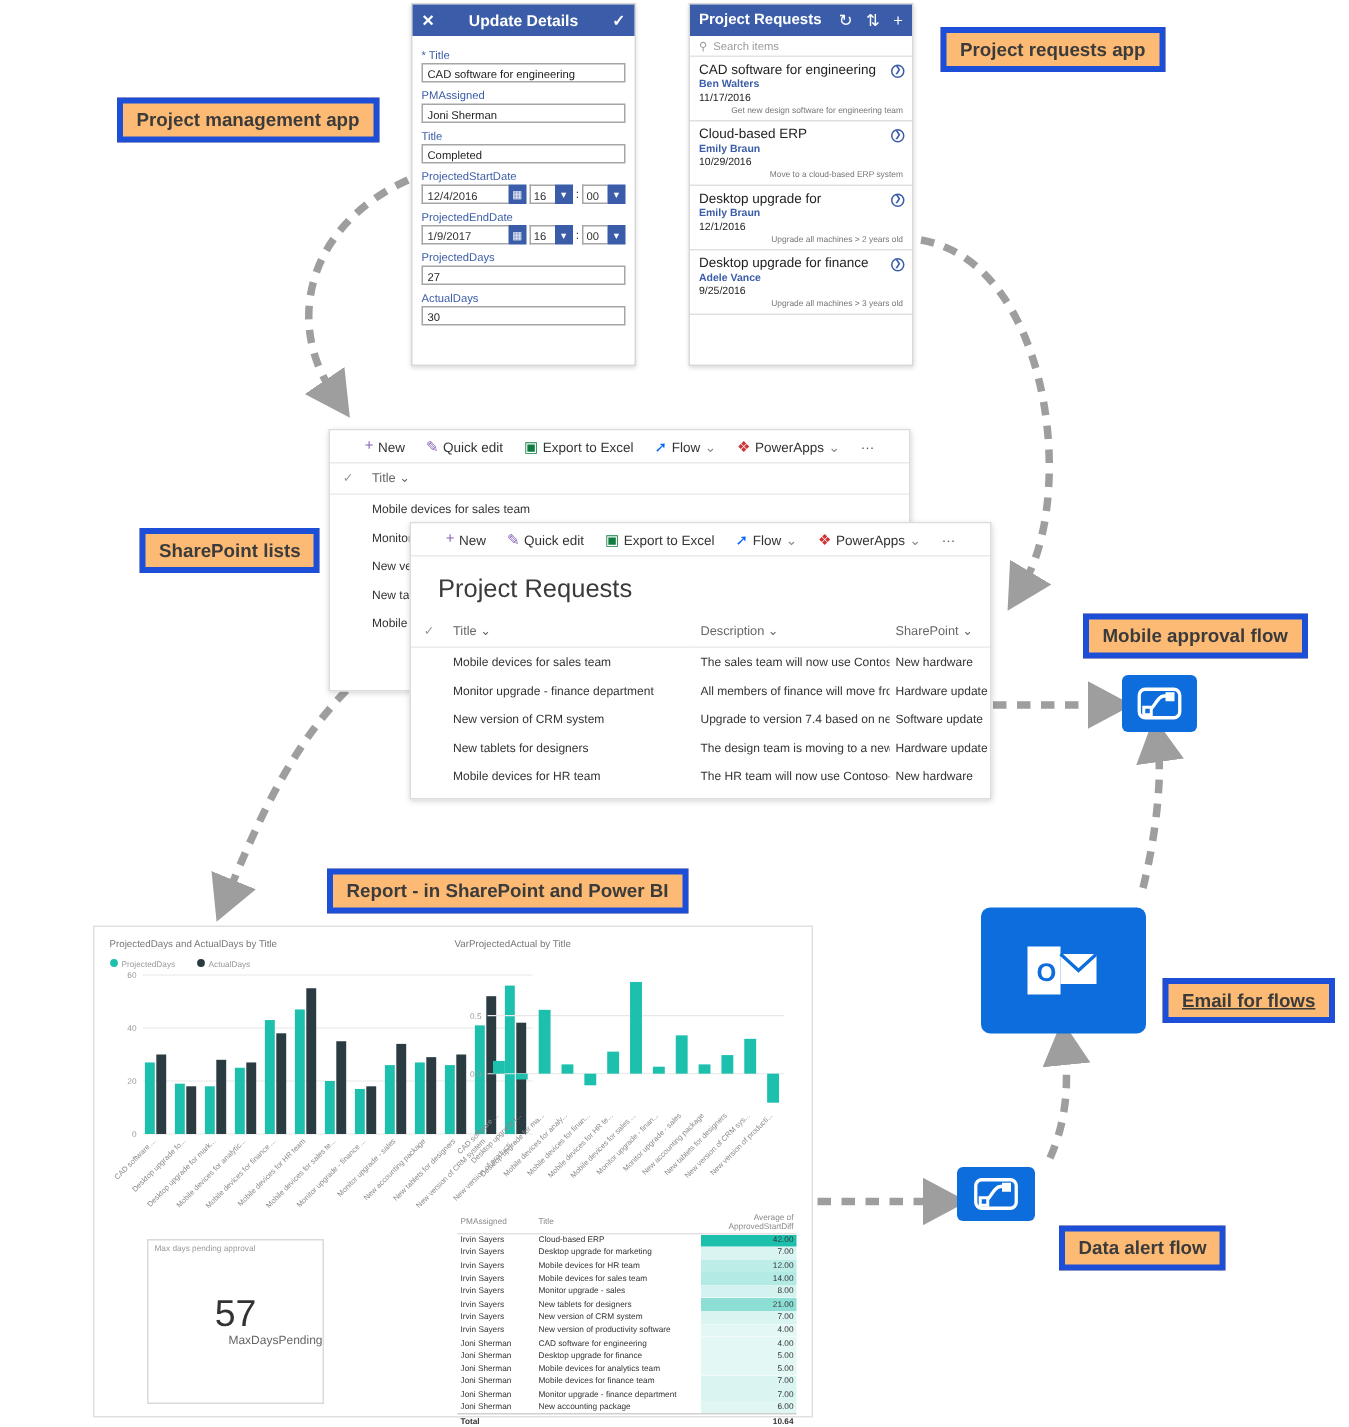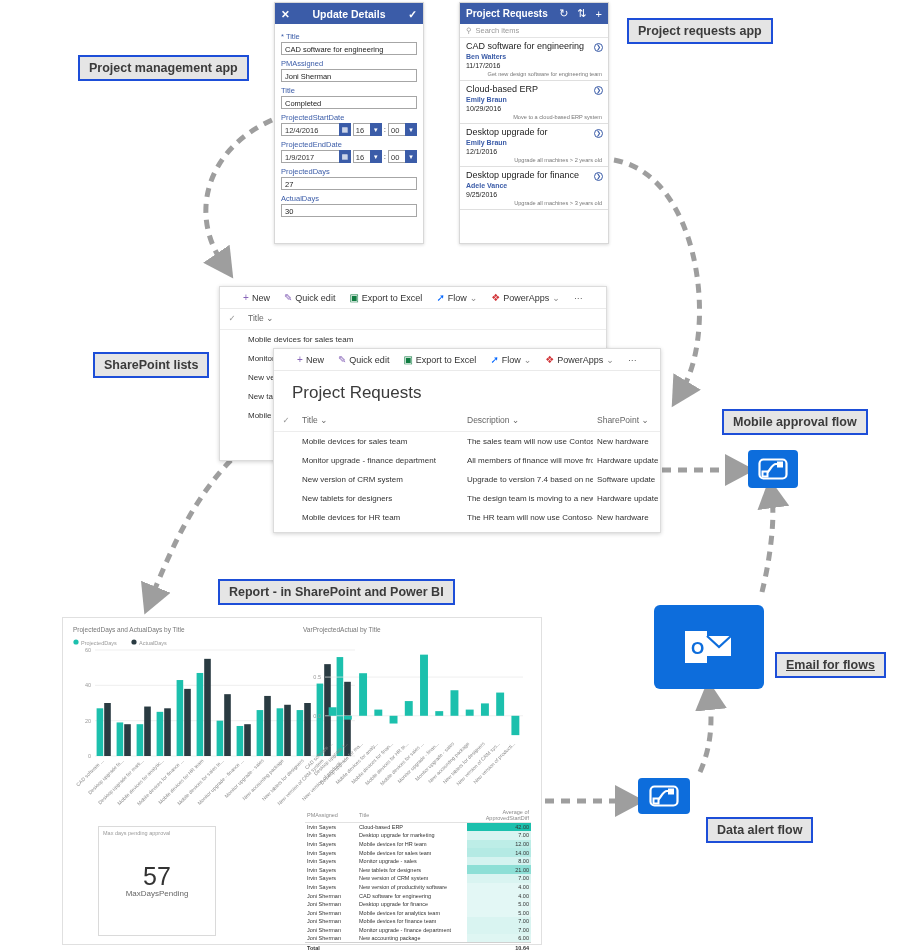--- a/index.html
+++ b/index.html
@@ -9,22 +9,22 @@
     background:#ffffff;
     font-family:"Liberation Sans", sans-serif;
     font-size:11px; color:#333;
     overflow:hidden;
   }
   .abs { position:absolute; }
 
   
   .callout {
     position:absolute;
-    border:2px solid #1d4ed8;
-    background:#e5e5e5;
+    border:4px solid #1d4ed8;
+    background:#fdba74;
     color:#3b3b3b;
     font-weight:bold;
     font-size:12.5px;
     padding:4px 9px;
     white-space:nowrap;
     z-index:60;
   }
 
   
   #arrows { position:absolute; left:0; top:0; width:899px; height:951px; z-index:5; pointer-events:none; }
@@ -127,21 +127,21 @@
   .axis-lbl { font-size:5.5px; fill:#9a9a9a; }
   .rot-lbl { font-size:5px; fill:#8a8a8a; }
 
   
   #kpi {
     position:absolute; left:35px; top:208px; width:118px; height:110px;
     border:1px solid #dadada; background:#fff;
   }
   #kpi .cc { font-size:5.5px; color:#9a9a9a; padding:3px 4px; }
   #kpi .big { text-align:center; font-size:25px; color:#333; margin-top:24px; line-height:26px; }
-  #kpi .sub { text-align:center; font-size:8px; color:#666; }
+  #kpi .sub { text-align:right; font-size:8px; color:#666; }
 
   
   #matrix { position:absolute; left:242px; top:190px; width:226px; }
   #matrix table { width:100%; border-collapse:collapse; table-layout:fixed; }
   #matrix th {
     font-size:5.5px; font-weight:normal; color:#8a8a8a; text-align:left;
     padding:1px 2px; border-bottom:1px solid #e2e2e2;
   }
   #matrix th.num { text-align:right; }
   #matrix td {
@@ -640,19 +640,19 @@
 
 <div class="tile" id="outlook">
   <svg width="52" height="40" viewBox="0 0 52 40">
     <rect x="2" y="4" width="22" height="32" fill="#ffffff"></rect>
     <text x="8" y="27" font-family="Liberation Sans, sans-serif" font-size="17" font-weight="bold" fill="#0d6ddc">O</text>
     <rect x="24" y="9" width="24" height="20" fill="#ffffff"></rect>
     <path d="M24 9 L36 20 L48 9" fill="none" stroke="#0d6ddc" stroke-width="2.2"></path>
   </svg>
 </div>
 
-<div class="callout" style="left:78px; top:55px;">Project management app</div>
+<div class="callout" style="left:78px; top:65px;">Project management app</div>
 <div class="callout" style="left:627px; top:18px;">Project requests app</div>
 <div class="callout" style="left:93px; top:352px;">SharePoint lists</div>
 <div class="callout" style="left:722px; top:409px;">Mobile approval flow</div>
 <div class="callout" style="left:218px; top:579px;">Report - in SharePoint and Power BI</div>
 <div class="callout" style="left:775px; top:652px;text-decoration:underline;">Email for flows</div>
 <div class="callout" style="left:706px; top:817px;">Data alert flow</div>
 
 </body></html>

